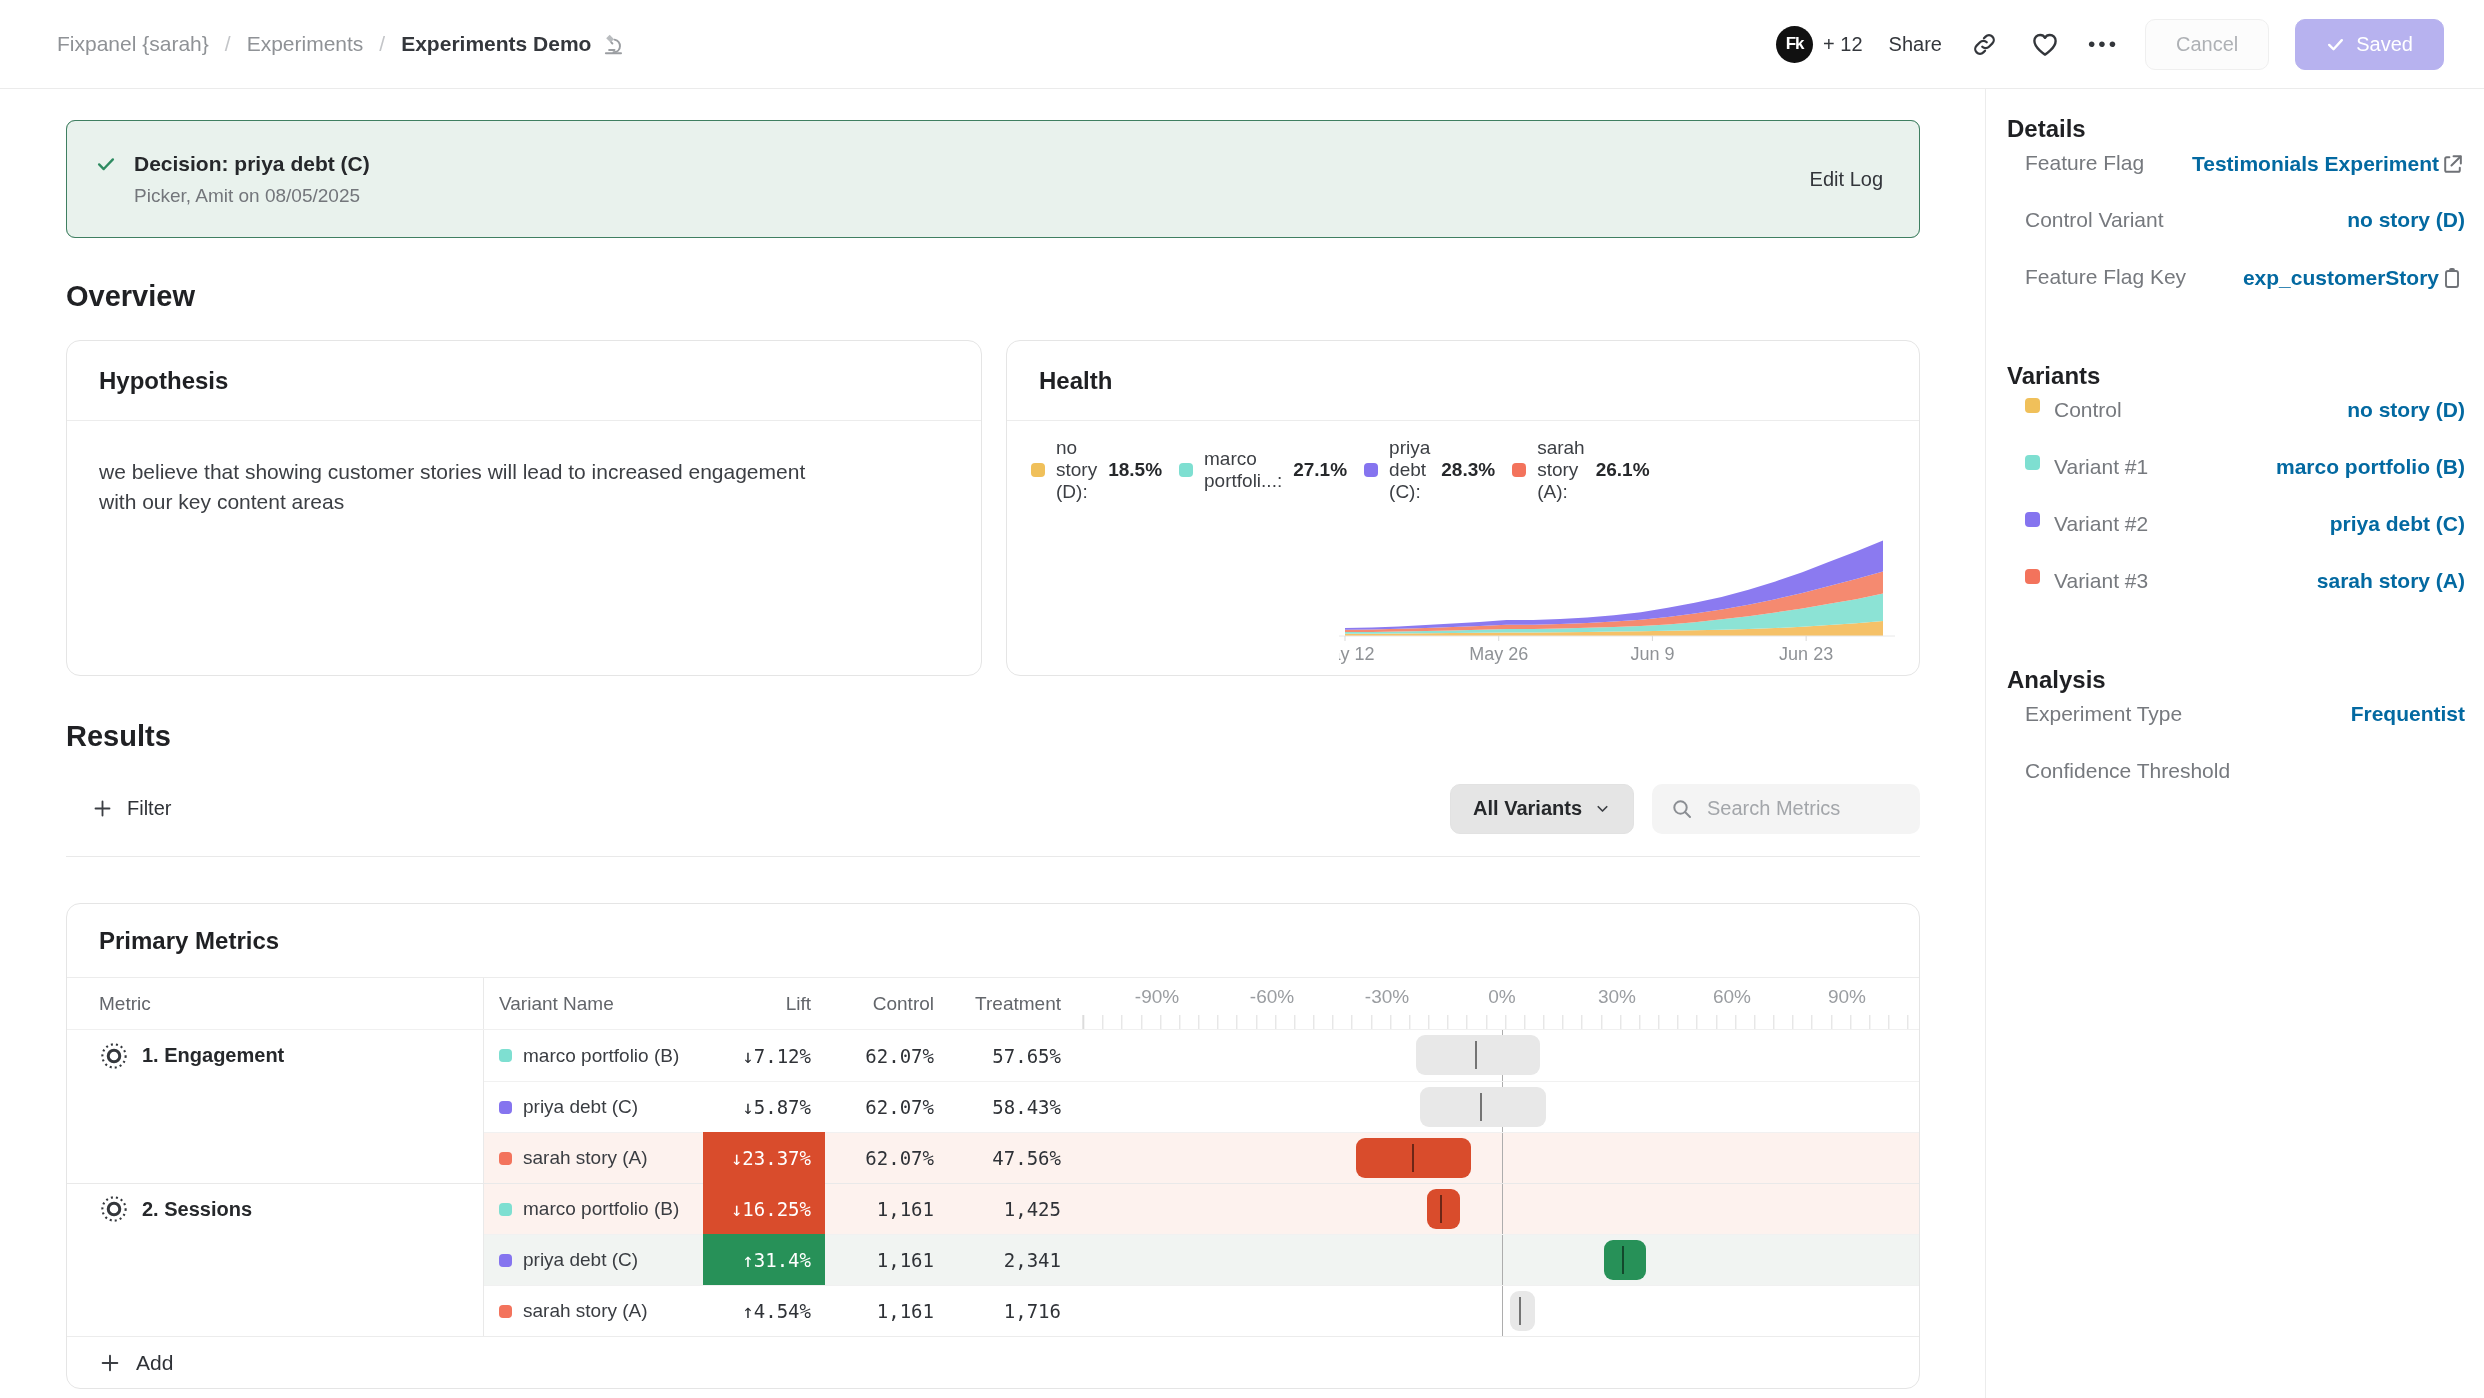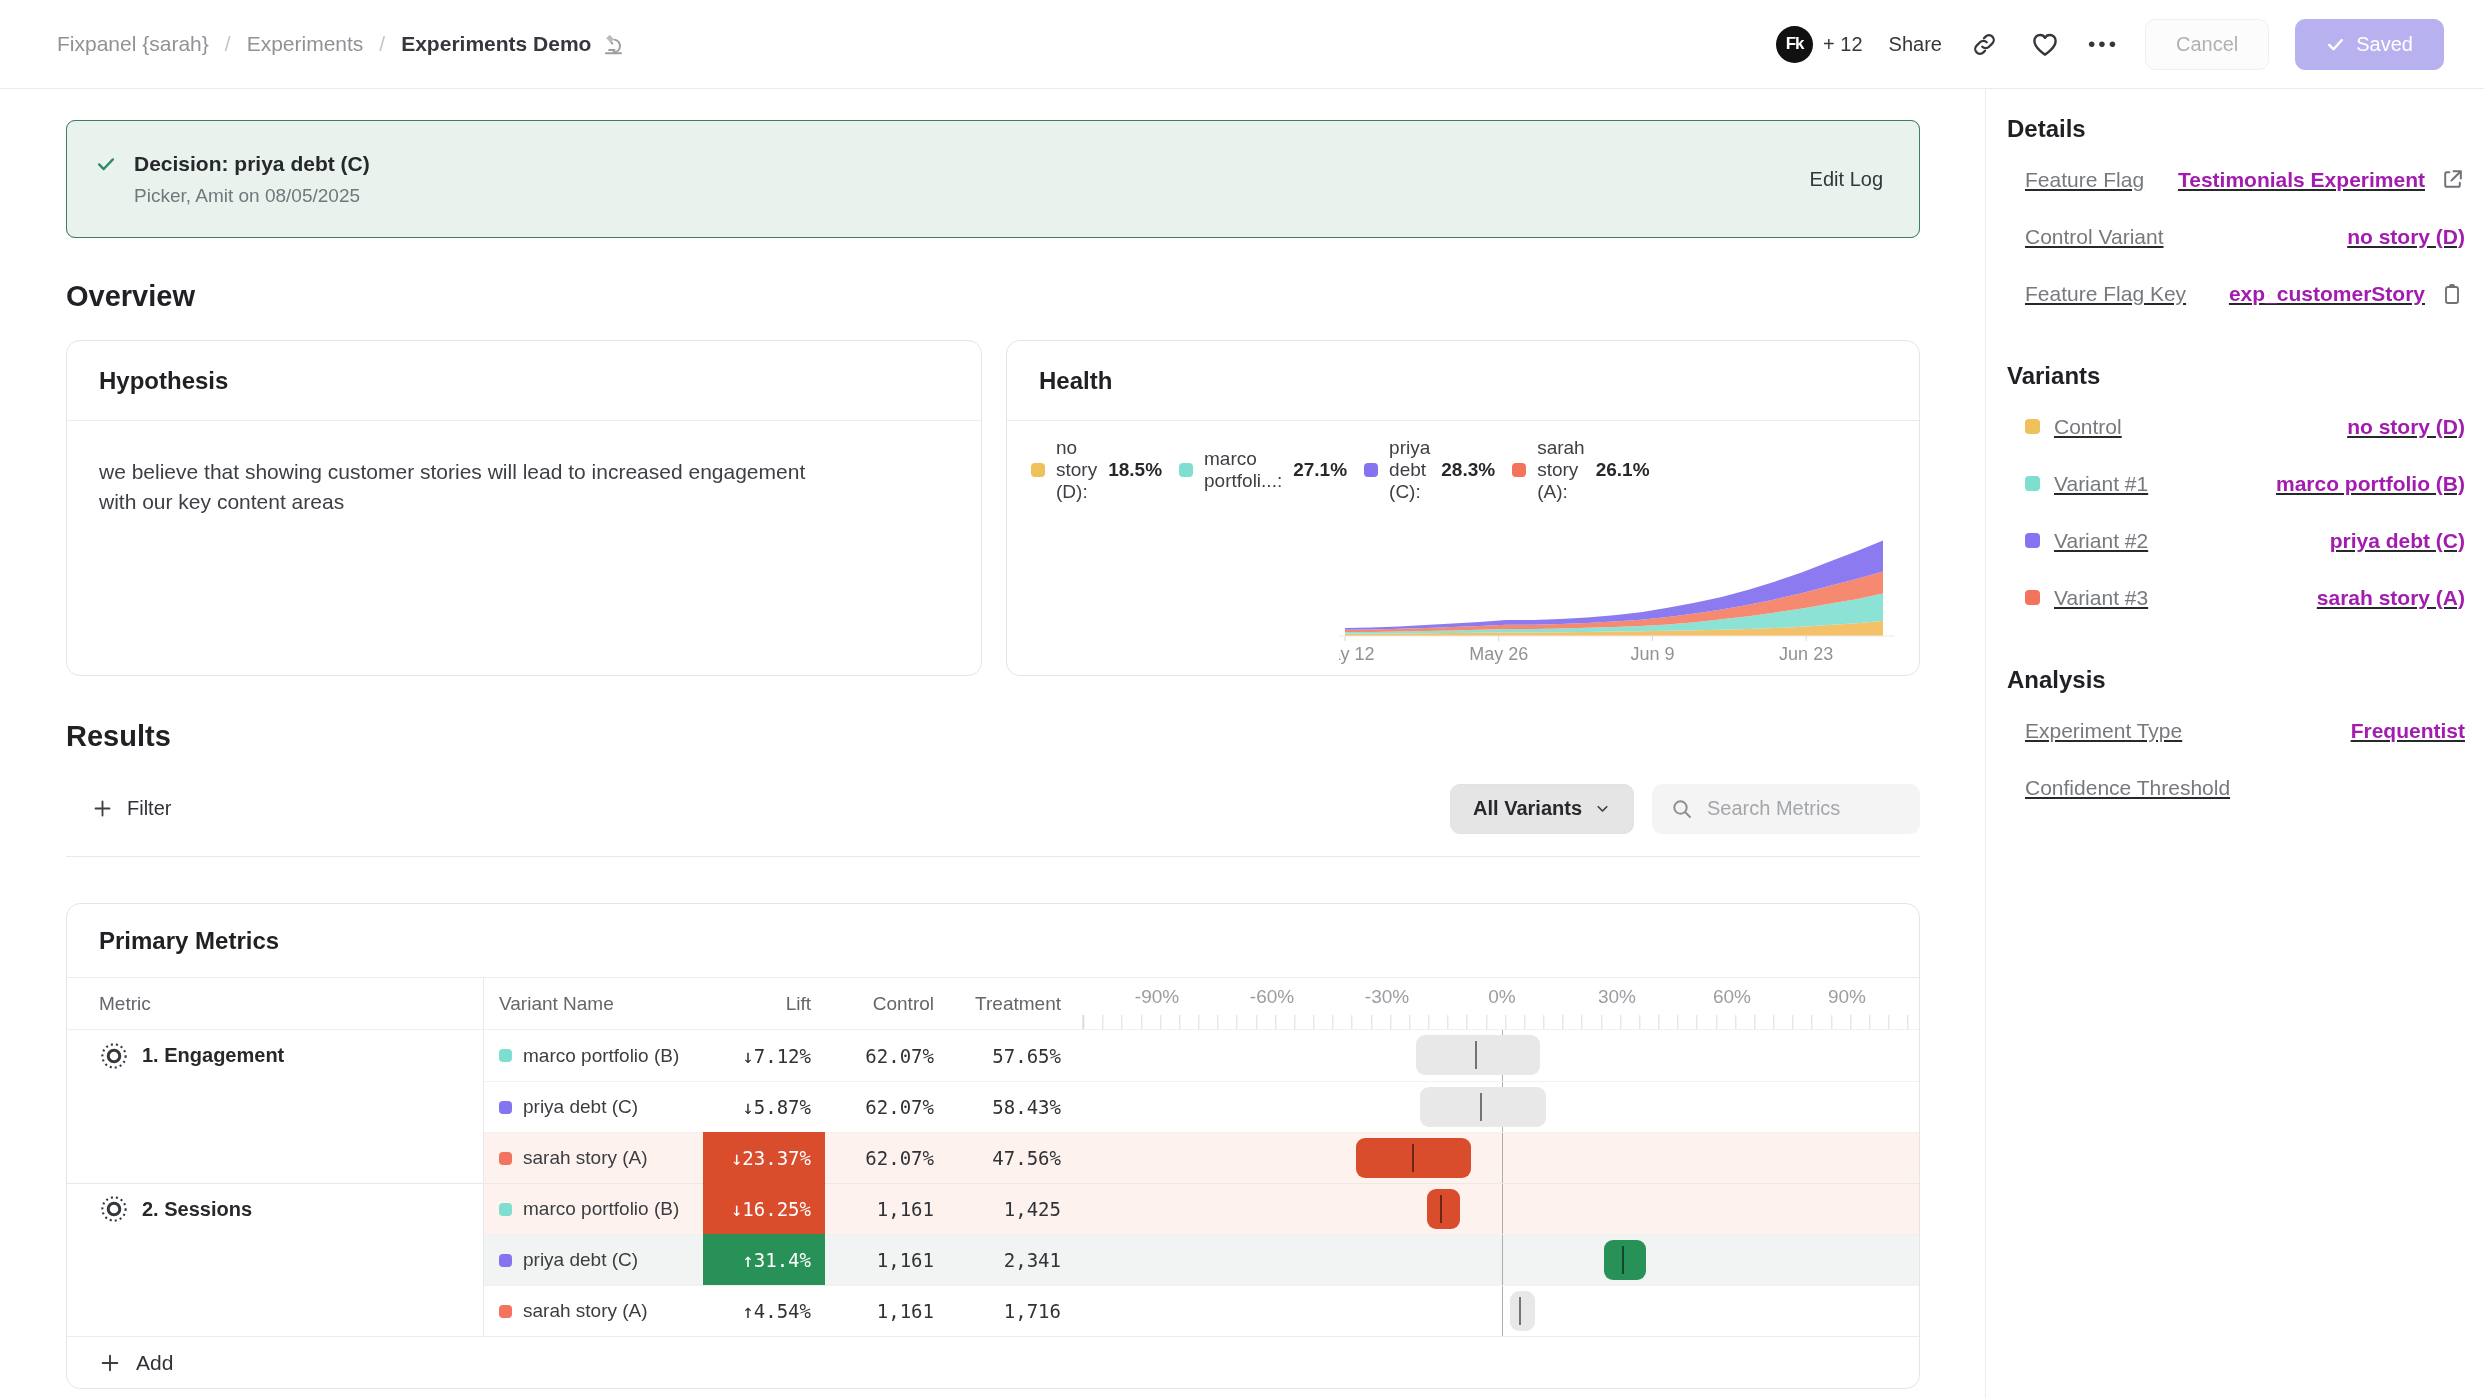--- a/index.html
+++ b/index.html
@@ -108,24 +108,24 @@
   .zero-line { position:absolute; top:0; bottom:0; width:1px; background:#adadad; }
   .ci-bar { position:absolute; top:5px; height:40px; border-radius:9px; }
   .ci-mark { position:absolute; top:11px; height:28px; width:2px; background:rgba(0,0,0,0.5); }
   .add-row { display:flex; align-items:center; gap:15px; height:52px; padding-left:32px;
     border-top:1px solid #ececec; font-size:21px; font-weight:500; color:#2f3237; }
 
   
   .sb-h { font-size:24px; font-weight:700; color:#1f2023; }
   .sb-section { margin-bottom:40px; }
   .sb-rows { margin-top:8px; }
-  .sb-row { display:flex; align-items:center; height:57px; padding-left:18px;text-decoration:underline; }
+  .sb-row { display:flex; align-items:flex-start; height:57px; padding-left:18px; }
   .sb-label { font-size:21px; color:#76797e; }
-  .sb-val { margin-left:auto; font-size:21px; font-weight:600; color:#a21caf;
-    display:flex; align-items:center; gap:14px; }
+  .sb-val { margin-left:auto; font-size:21px; font-weight:600; color:#0369a1;
+    display:flex; align-items:center; }
   .sb-val .iconbtn { width:26px; height:26px; color:#6f7277; }
   .sb-swatch { width:15px; height:15px; border-radius:4px; margin-right:14px; }
 </style>
 </head>
 <body>
 
 <div class="topbar">
   <div class="crumbs">
     <span class="crumb">Fixpanel {sarah}</span>
     <span class="crumb-sep">/</span>

